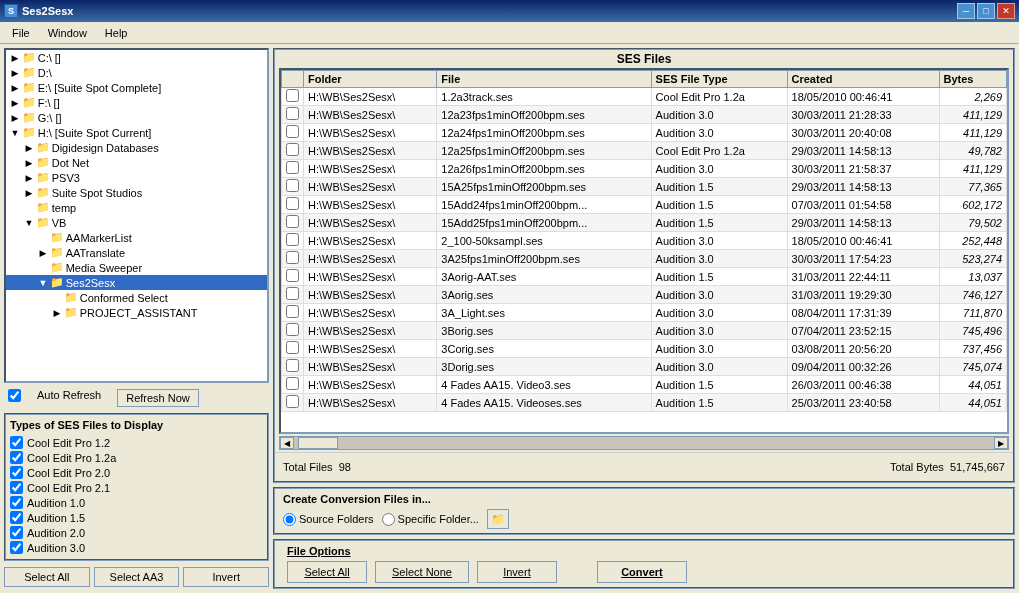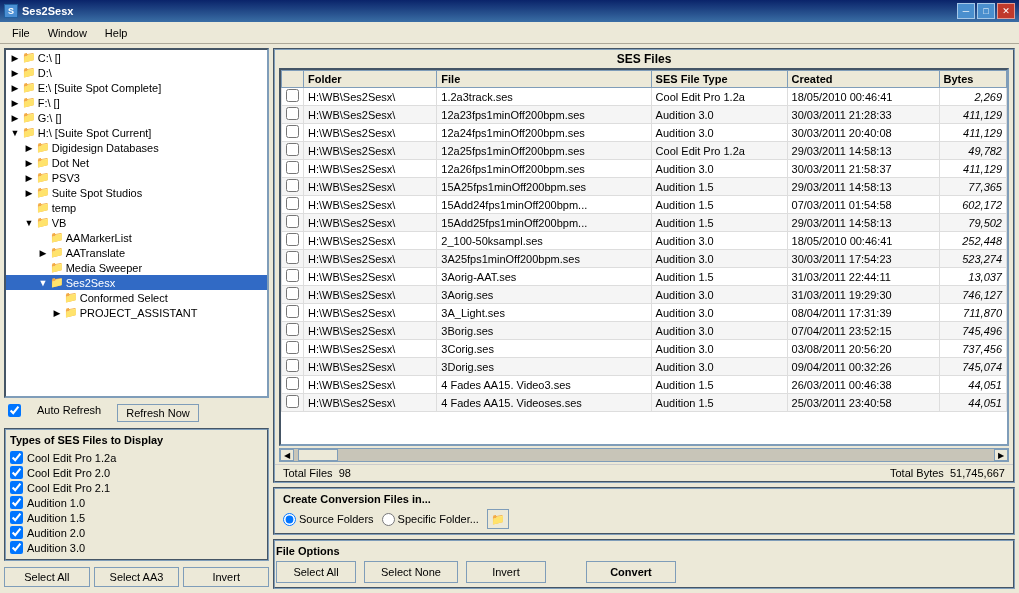--- a/index.html
+++ b/index.html
@@ -219,21 +219,21 @@
       border: 1px solid #ddd;
       padding: 1px 4px;
       white-space: nowrap;
     }
     tbody td:first-child { text-align: center; }
     tbody td:last-child { text-align: right; font-style: italic; }
 
     .table-footer {
       display: flex;
       justify-content: space-between;
-      padding: 2px 8px;
+      padding: 8px 8px;
       font-size: 11px;
       border-top: 1px solid #ccc;
     }
 
     
     .conversion-section {
       border: 2px groove #7f9db9;
       padding: 4px 8px;
     }
     .conversion-title {
@@ -265,21 +265,22 @@
       background: #ece9d8;
       border: 1px solid #7f9db9;
       cursor: pointer;
       display: flex; align-items: center; justify-content: center;
       font-size: 11px;
     }
 
     
     .file-options-section {
       border: 2px groove #7f9db9;
-      padding: 4px 1px;
+      padding: 4px 12px;
+      text-decoration: underline;
     }
     .file-options-title {
       font-weight: bold;
       font-size: 11px;
       margin-bottom: 4px;
     }
     .file-options-buttons {
       display: flex;
       gap: 8px;
       align-items: center;
@@ -429,20 +430,24 @@
 
       <div class="auto-refresh-bar">
         <input type="checkbox" checked="" style="">
         <label>Auto Refresh</label>
         <button class="refresh-btn">Refresh Now</button>
       </div>
 
       <div class="types-section">
         <div class="types-title">Types of SES Files to Display</div>
         <div id="types-container">
+            <div class="type-item">
+              <input type="checkbox" checked="" style="">
+    <label>Cool Edit Pro 1.2</label>
+            </div>
             <div class="type-item">
               <input type="checkbox" checked="" style="">
     <label>Cool Edit Pro 1.2a</label>
             </div>
             <div class="type-item">
               <input type="checkbox" checked="" style="">
     <label>Cool Edit Pro 2.0</label>
             </div>
             <div class="type-item">
               <input type="checkbox" checked="" style="">

